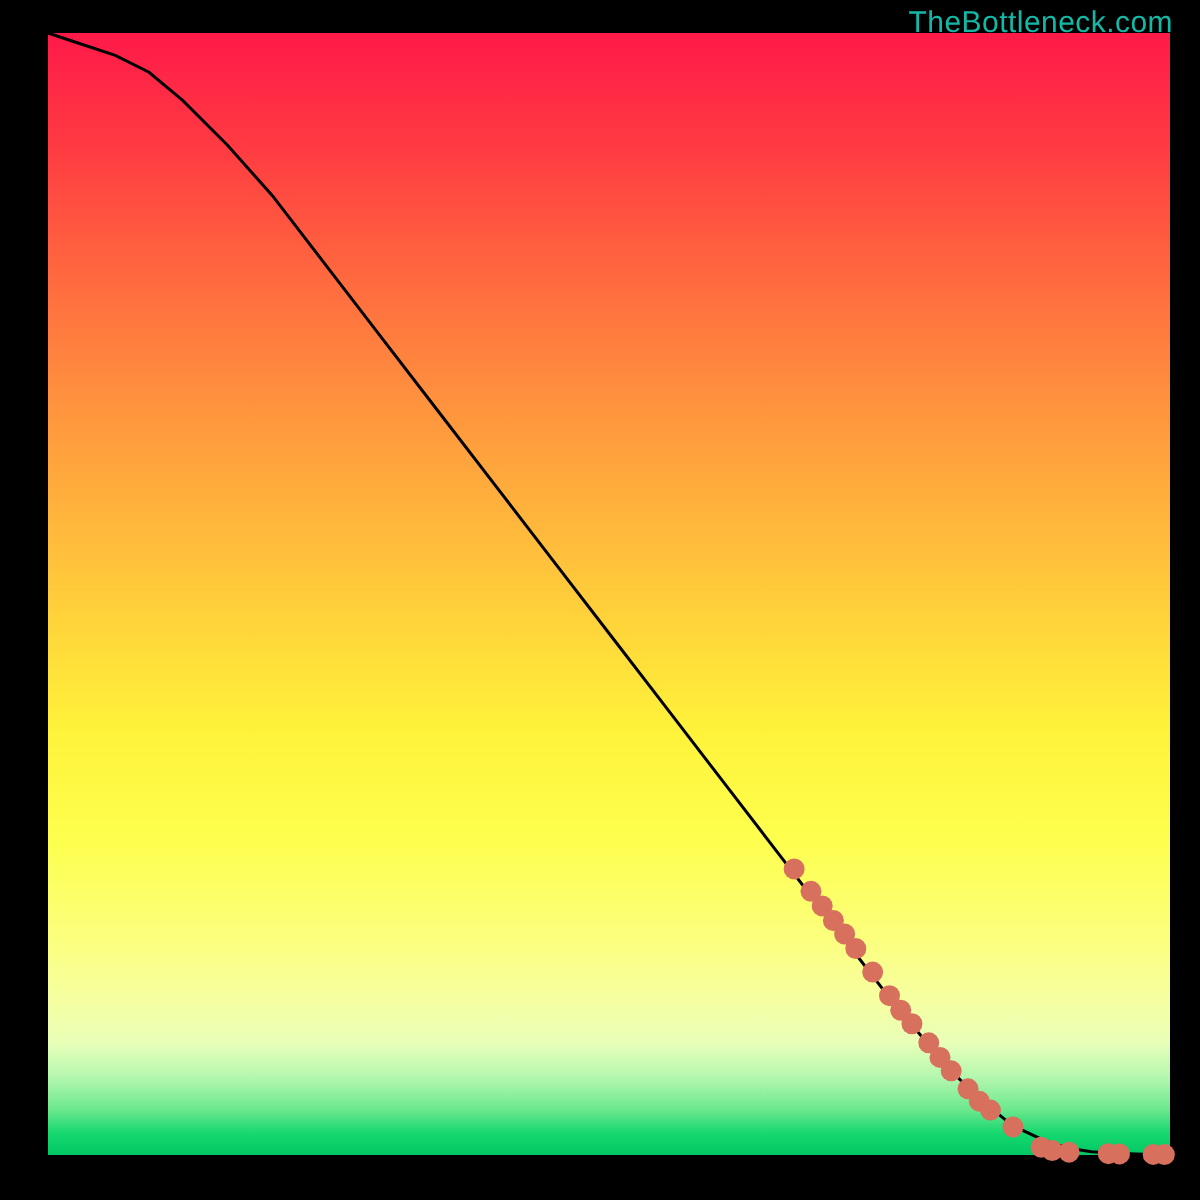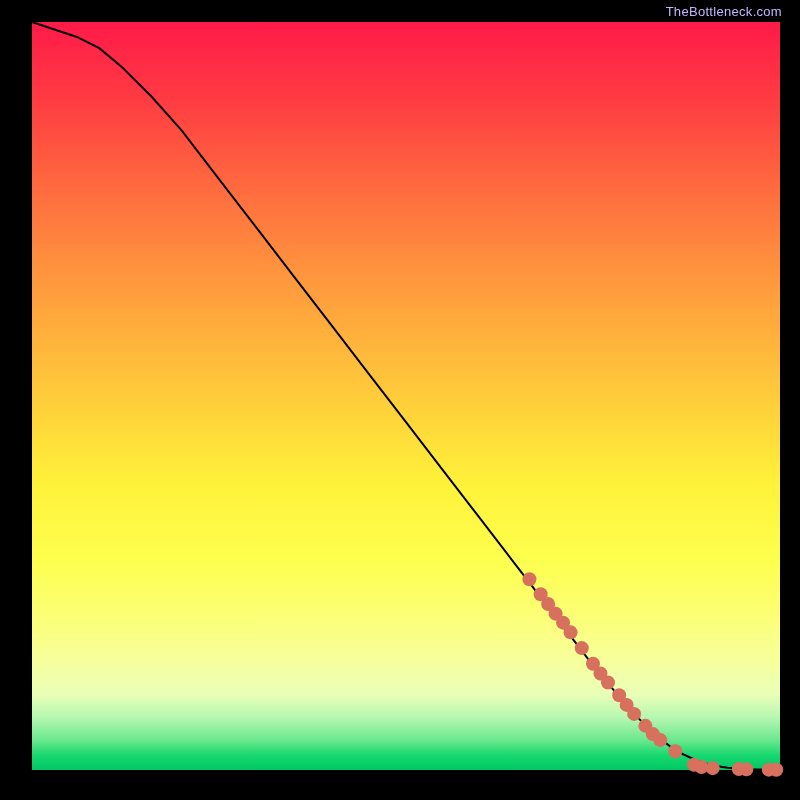--- a/index.html
+++ b/index.html
@@ -39,22 +39,22 @@
       #b6f7b0 93%,
       #6be88e 96%,
       #18d86f 98%,
       #00c864 100%
     );
   }
   .watermark {
     position: absolute;
     top: 4px;
     right: 18px;
-    color: #c4b5fd;
-    font-size: 13px;
+    color: #14b8a6;
+    font-size: 20px;
     font-weight: 500;
     letter-spacing: 0.3px;
     user-select: none;
   }
   svg.overlay {
     position: absolute;
     left: 0;
     top: 0;
     width: 748px;
     height: 748px;

